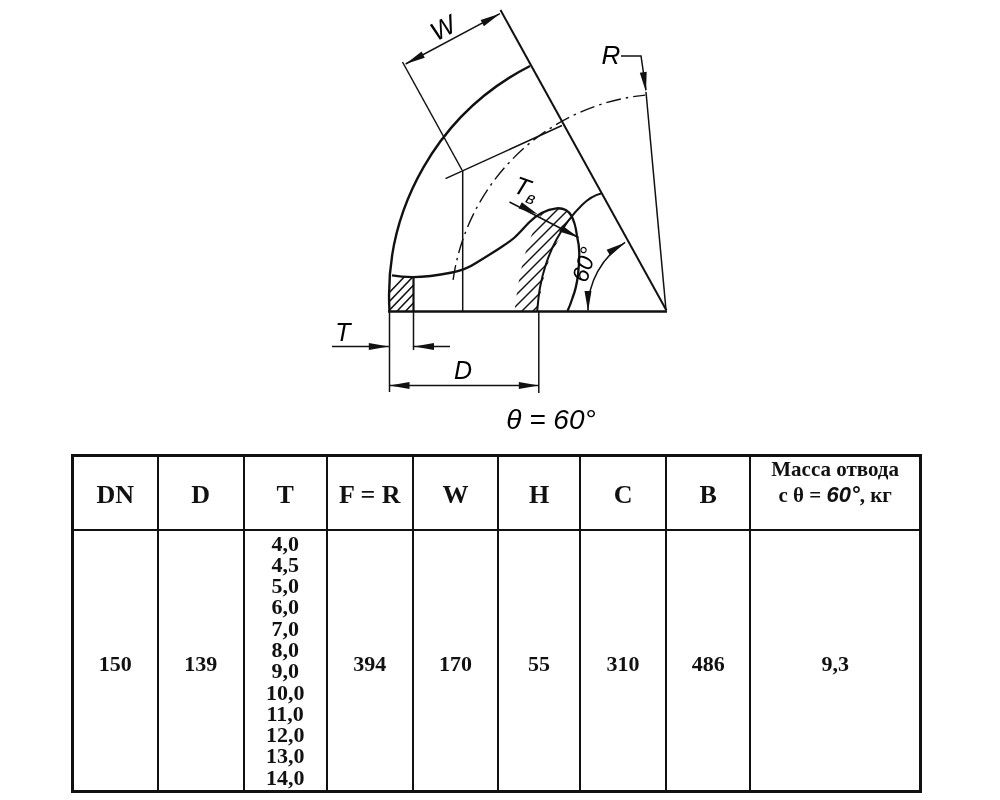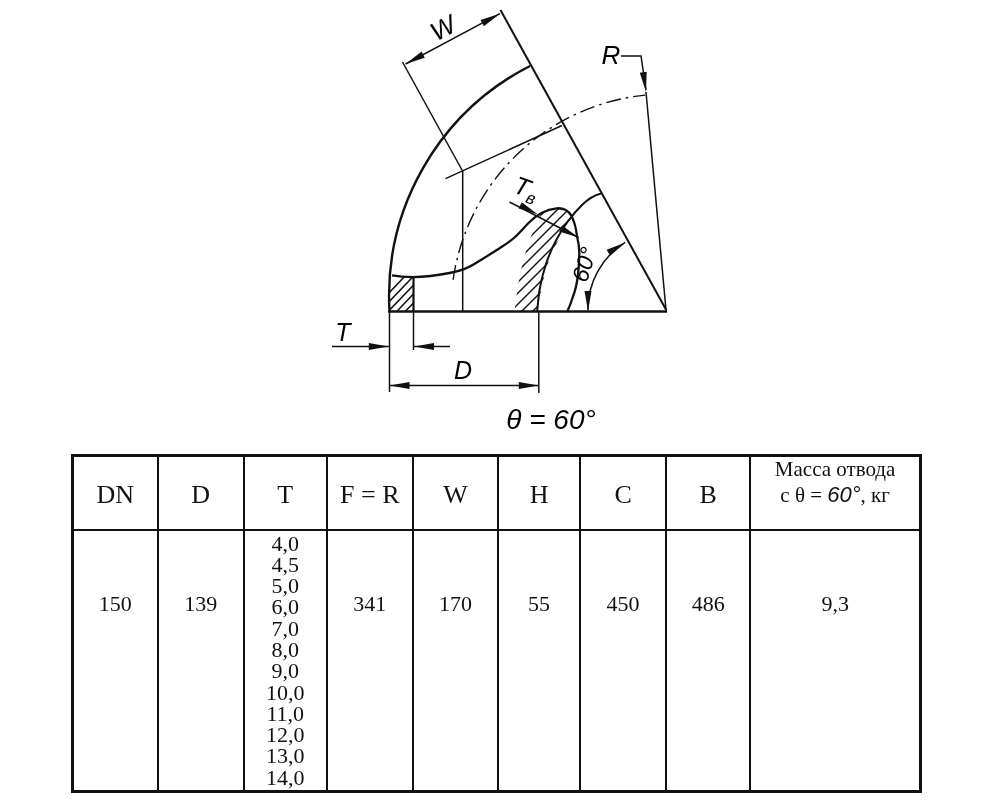--- a/index.html
+++ b/index.html
@@ -1,22 +1,22 @@
 <!DOCTYPE html>
 <html><head>
 <meta charset="utf-8">
 <style>
 html,body{margin:0;padding:0;width:1000px;height:800px;background:#ffffff;overflow:hidden;}
 body{font-family:"Liberation Serif",serif;color:#111;}
 #fig{position:absolute;left:0;top:0;}
 #tblwrap{position:absolute;left:71px;top:454px;}
 table{border-collapse:collapse;table-layout:fixed;width:851px;border:3px solid #111;font-family:"Liberation Serif",serif;color:#111;}
-td{border:2px solid #111;text-align:center;vertical-align:middle;padding:0;}
+td{border:2px solid #111;text-align:center;vertical-align:middle;padding:0;font-weight:bold;}
 .hd{font-size:26px;height:74px;} tr.hd>td{padding-top:5px;}
-.bd{font-size:22px;height:262px;} tr.bd>td{padding-top:60px;vertical-align:top;}
+.bd{font-size:22px;height:262px;} tr.bd>td{padding-top:120px;vertical-align:top;}
 </style>
 </head>
 <body>
 
 <svg id="fig" width="1000" height="454" viewBox="0 0 1000 454">
   <defs>
 
     <clipPath id="cw">
       <path d="M389.5,311 L389.5,273.5 C397,276.2 405,277 413.5,277.2 L413.5,311 Z"></path>
     </clipPath>
@@ -140,22 +140,22 @@
 <td>W</td>
 <td>H</td>
 <td>C</td>
 <td>B</td>
 <td style="font-size:21px;line-height:25px;vertical-align:top;padding-top:0px;">Масса отвода<br>с θ = <span style="font-family:'Liberation Sans',sans-serif;font-style:italic;font-size:22px;">60°</span>, кг</td>
 </tr>
 <tr class="bd">
 <td>150</td>
 <td>139</td>
 <td style="line-height:21.3px;padding-top:2px;text-align:center;">4,0<br>4,5<br>5,0<br>6,0<br>7,0<br>8,0<br>9,0<br>10,0<br>11,0<br>12,0<br>13,0<br>14,0</td>
-<td>341</td>
+<td>394</td>
 <td>170</td>
 <td>55</td>
-<td>450</td>
+<td>310</td>
 <td>486</td>
 <td>9,3</td>
 </tr>
 </tbody>
     </table>
 </div>
 
 </body></html>

